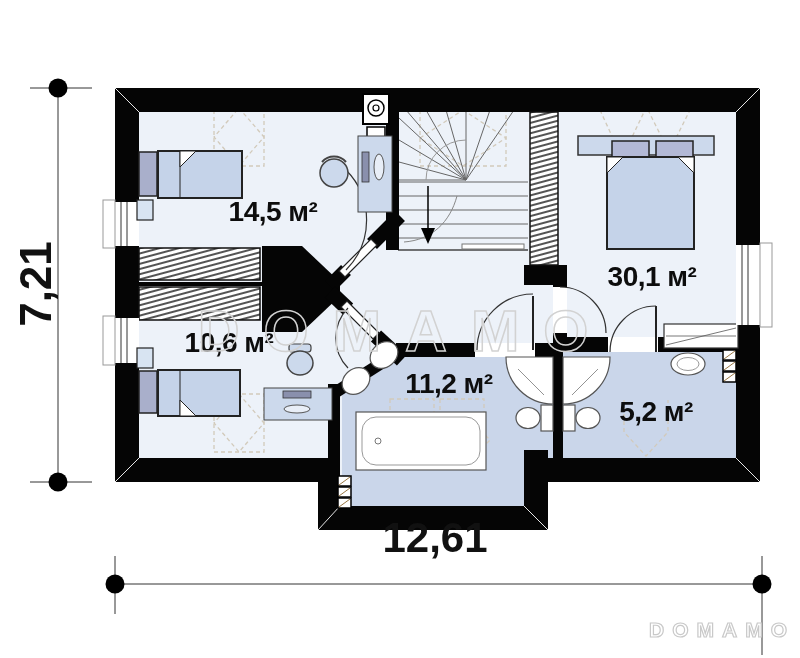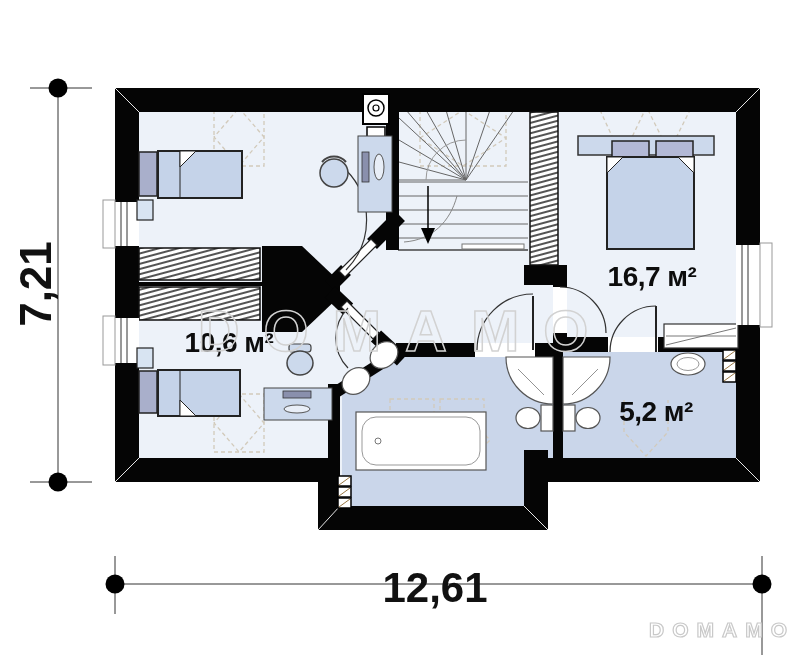--- a/index.html
+++ b/index.html
@@ -271,23 +271,25 @@
     <circle cx="58" cy="88" r="9.5" fill="#000" stroke="none"></circle>
     <circle cx="58" cy="482" r="9.5" fill="#000" stroke="none"></circle>
     <line x1="115" y1="584" x2="762" y2="584"></line>
     <line x1="115" y1="556" x2="115" y2="614"></line>
     <line x1="762" y1="556" x2="762" y2="655"></line>
     <circle cx="115" cy="584" r="9.5" fill="#000" stroke="none"></circle>
     <circle cx="762" cy="584" r="9.5" fill="#000" stroke="none"></circle>
   </g>
 </svg>
 
+<div class="room-label" style="left:273px;top:212px">14,5 м²</div>
 <div class="room-label" style="left:229px;top:343px">10,6 м²</div>
-<div class="room-label" style="left:652px;top:277px">16,7 м²</div>
+<div class="room-label" style="left:449px;top:384px">11,2 м²</div>
+<div class="room-label" style="left:652px;top:277px">30,1 м²</div>
 <div class="room-label" style="left:656px;top:412px">5,2 м²</div>
 
 <div class="dim-label dim-v" style="left:36px;top:284px">7,21</div>
-<div class="dim-label dim-h" style="left:435px;top:588px">12,61</div>
+<div class="dim-label dim-h" style="left:435px;top:538px">12,61</div>
 
 <div class="watermark" style="left:405px;top:330px">DOMAMO</div>
 <div class="brand-logo" style="left:722px;top:630px">DOMAMO</div>
 
 </div>
 
 </body></html>

